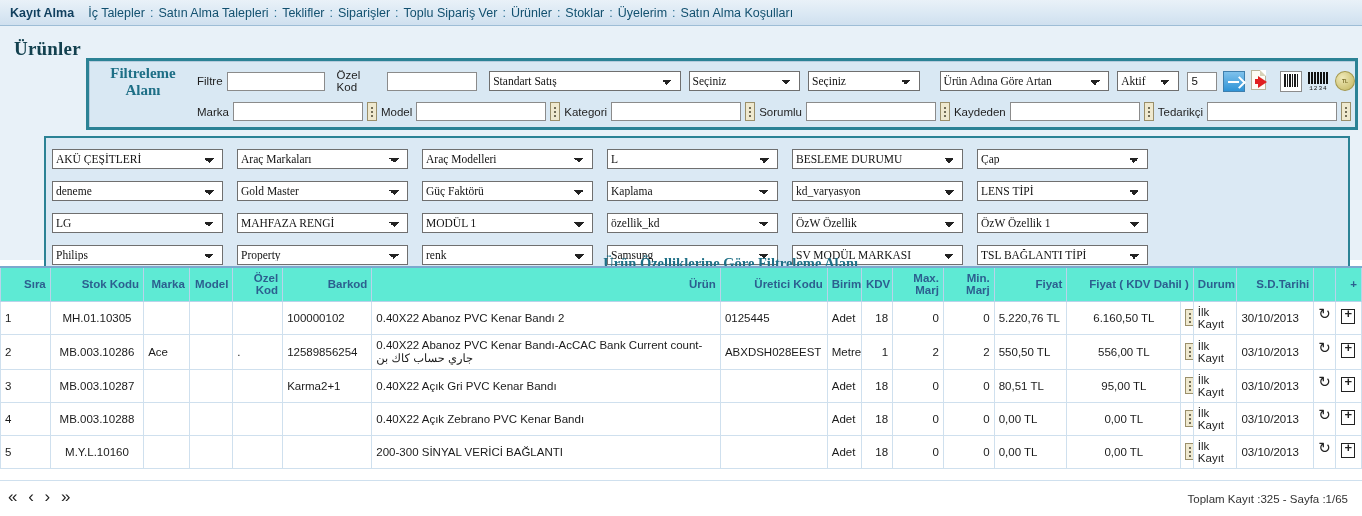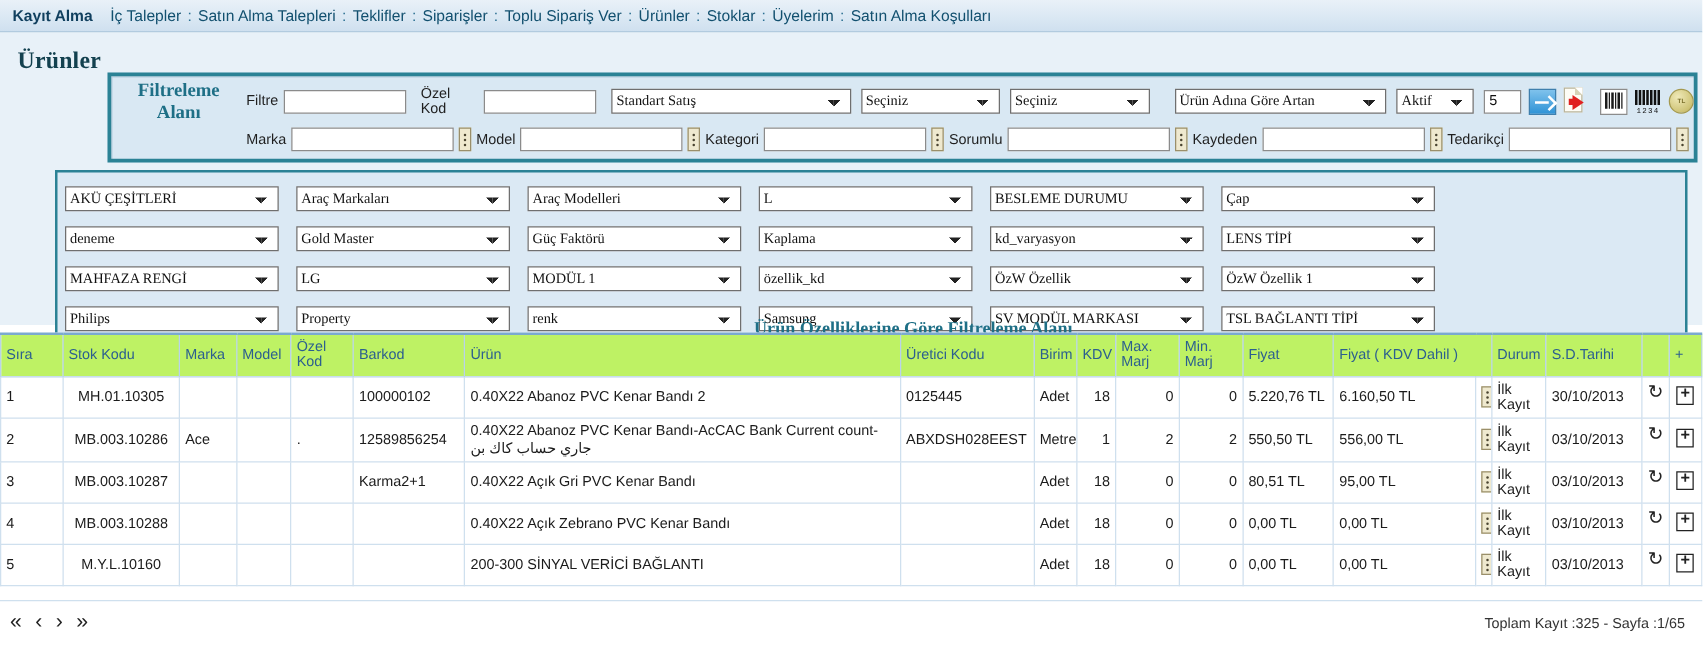--- a/index.html
+++ b/index.html
@@ -160,35 +160,35 @@
     white-space: nowrap;
   }
 
   
   .tableWrap {
     position:absolute; left:0; top:266px; width:1362px;
     background:#fff;
   }
   table.grid { border-collapse: collapse; width:1362px; font-size:11.5px; table-layout: fixed; }
   table.grid th {
-    background:#bef264; color:#2c5f8f; font-weight:normal;
+    background:#5eead4; color:#2c5f8f; font-weight:bold;
     border:1px solid #b9d3ea; border-top:2px solid #7ba9cf;
-    padding: 4px 4px; text-align:left; vertical-align:middle;
+    padding: 4px 4px; text-align:right; vertical-align:middle;
     font-size:11.5px; height:34px;
   }
   table.grid td {
     border:1px solid #cfe0ee; padding: 4px 4px; color:#1b1b1b;
     vertical-align:middle; height:28px; background:#fff;
   }
   td.lnk, td.lnk a { color:#2c5f8f; text-decoration:none;text-align:center; }
   td.num { text-align:right; }
   td.ctr { text-align:center; }
   .plusHead { font-size:17px; font-weight:bold; color:#1b1b1b; text-align:center; }
   .price { color:#2c5f8f; text-align:left; white-space:normal; }
-  .kdvdahil { color:#2c5f8f; text-align:left; }
+  .kdvdahil { color:#2c5f8f; text-align:center; }
   .prodname { color:#2c5f8f; }
 
   .cellDots {
     width: 9px; height: 17px; margin: 0 auto;
     border:1px solid #9a8f6a; background:#efe9cf;
     display:flex; flex-direction:column; align-items:center; justify-content:center; gap:2px;
     cursor:pointer;
   }
   .cellDots i { display:block; width:2px; height:2px; background:#4a4430; border-radius:50%; }
 
@@ -339,22 +339,22 @@
           <select class="sel"><option>Araç Modelleri</option></select>
           <select class="sel"><option>L</option></select>
           <select class="sel"><option>BESLEME DURUMU</option></select>
           <select class="sel"><option>Çap</option></select>
           <select class="sel"><option>deneme</option></select>
           <select class="sel"><option>Gold Master</option></select>
           <select class="sel"><option>Güç Faktörü</option></select>
           <select class="sel"><option>Kaplama</option></select>
           <select class="sel"><option>kd_varyasyon</option></select>
           <select class="sel"><option>LENS TİPİ</option></select>
+          <select class="sel"><option>LG</option></select>
           <select class="sel"><option>MAHFAZA RENGİ</option></select>
-          <select class="sel"><option>LG</option></select>
           <select class="sel"><option>MODÜL 1</option></select>
           <select class="sel"><option>özellik_kd</option></select>
           <select class="sel"><option>ÖzW Özellik</option></select>
           <select class="sel"><option>ÖzW Özellik 1</option></select>
           <select class="sel"><option>Philips</option></select>
           <select class="sel"><option>Property</option></select>
           <select class="sel"><option>renk</option></select>
           <select class="sel"><option>Samsung</option></select>
           <select class="sel"><option>SV MODÜL MARKASI</option></select>
           <select class="sel"><option>TSL BAĞLANTI TİPİ</option></select>

